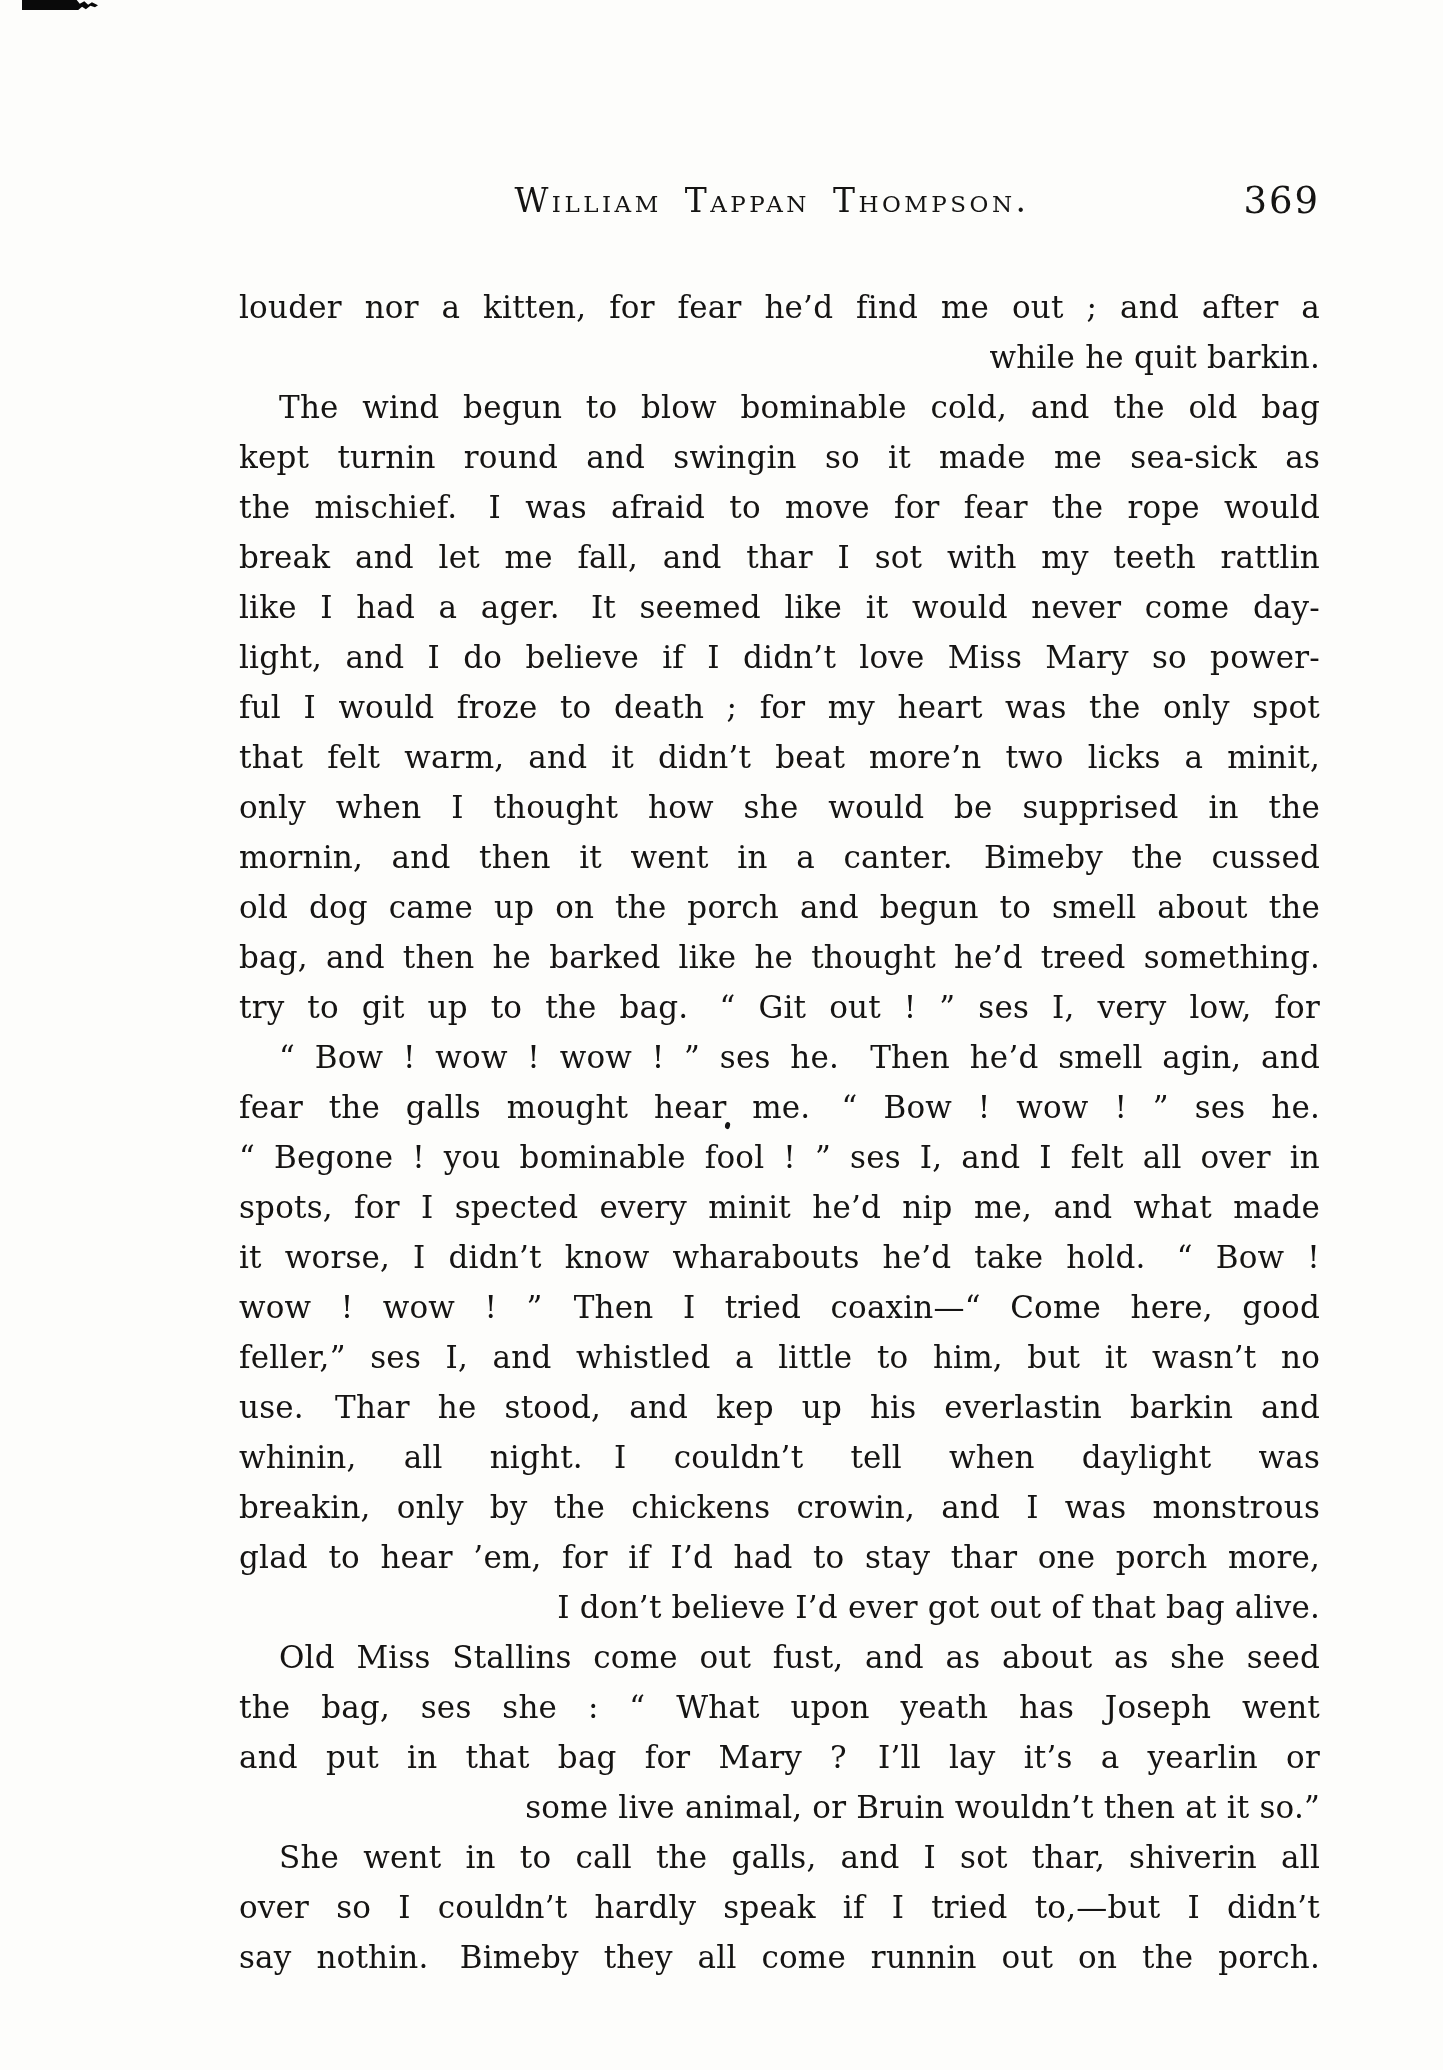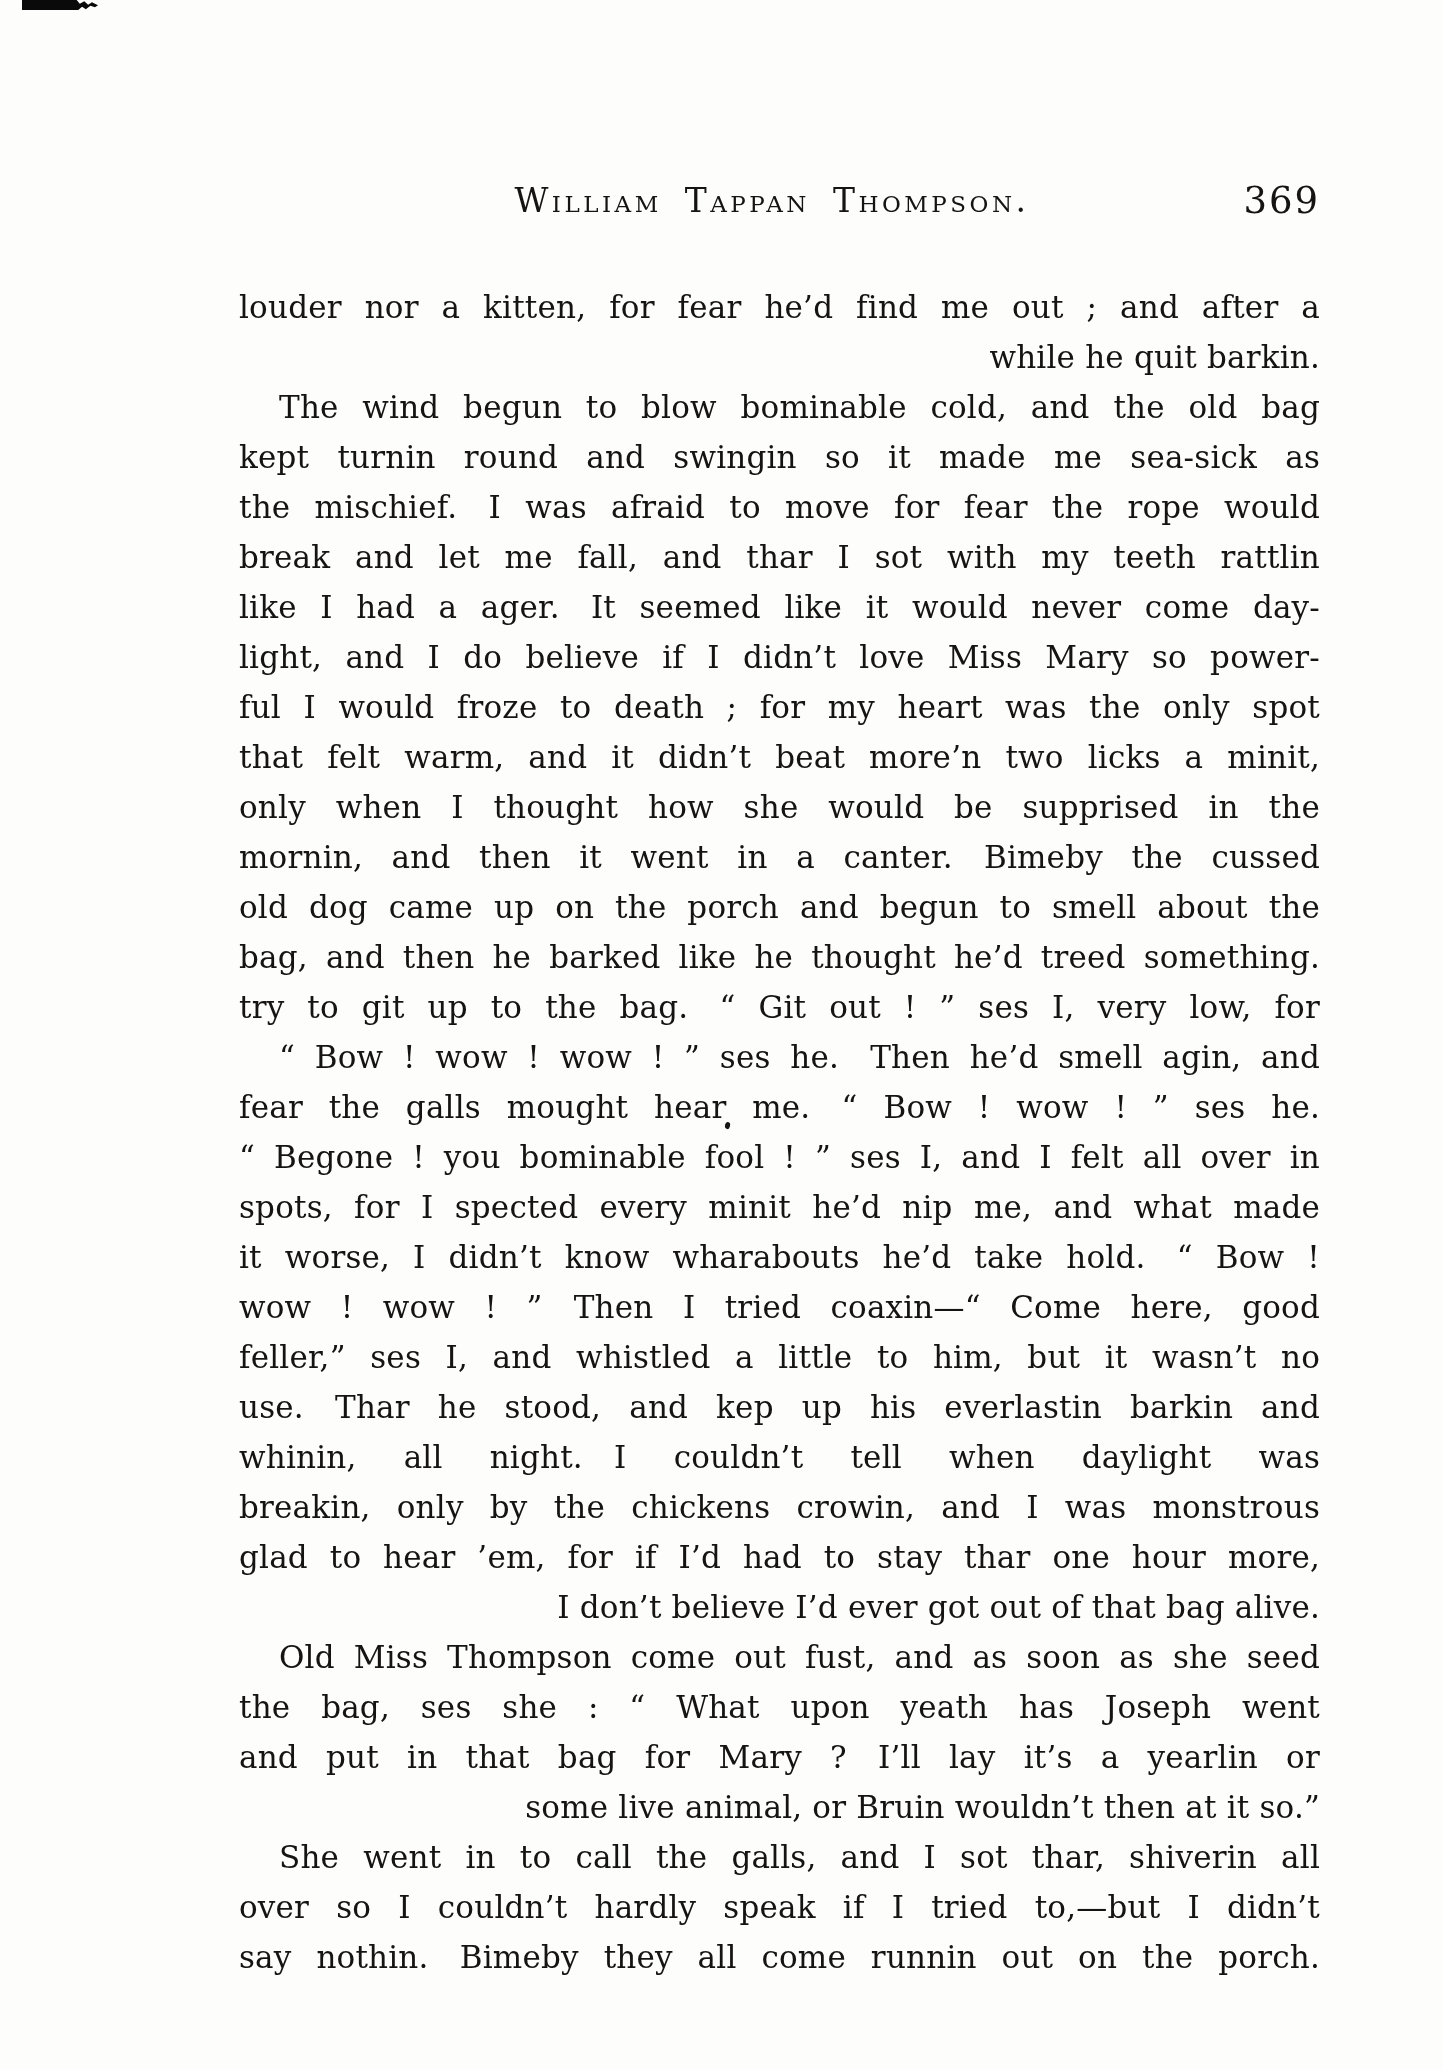--- a/index.html
+++ b/index.html
@@ -119,23 +119,23 @@
     <div class="line indent">“ Bow ! wow ! wow ! ” ses he. Then he’d smell agin, and</div>
     <div class="line">fear the galls mought hear me. “ Bow ! wow ! ” ses he.</div>
     <div class="line">“ Begone ! you bominable fool ! ” ses I, and I felt all over in</div>
     <div class="line">spots, for I spected every minit he’d nip me, and what made</div>
     <div class="line">it worse, I didn’t know wharabouts he’d take hold. “ Bow !</div>
     <div class="line">wow ! wow ! ” Then I tried coaxin—“ Come here, good</div>
     <div class="line">feller,” ses I, and whistled a little to him, but it wasn’t no</div>
     <div class="line">use. Thar he stood, and kep up his everlastin barkin and</div>
     <div class="line">whinin, all night. I couldn’t tell when daylight was</div>
     <div class="line">breakin, only by the chickens crowin, and I was monstrous</div>
-    <div class="line">glad to hear ’em, for if I’d had to stay thar one hour more,</div>
+    <div class="line">glad to hear ’em, for if I’d had to stay thar one porch more,</div>
     <div class="line short">I don’t believe I’d ever got out of that bag alive.</div>
-    <div class="line indent">Old Miss Thompson come out fust, and as soon as she seed</div>
+    <div class="line indent">Old Miss Stallins come out fust, and as about as she seed</div>
     <div class="line">the bag, ses she : “ What upon yeath has Joseph went</div>
     <div class="line">and put in that bag for Mary ? I’ll lay it’s a yearlin or</div>
     <div class="line short">some live animal, or Bruin wouldn’t then at it so.”</div>
     <div class="line indent">She went in to call the galls, and I sot thar, shiverin all</div>
     <div class="line">over so I couldn’t hardly speak if I tried to,—but I didn’t</div>
     <div class="line">say nothin. Bimeby they all come runnin out on the porch.</div>
   </div>
 
 </div>
 

